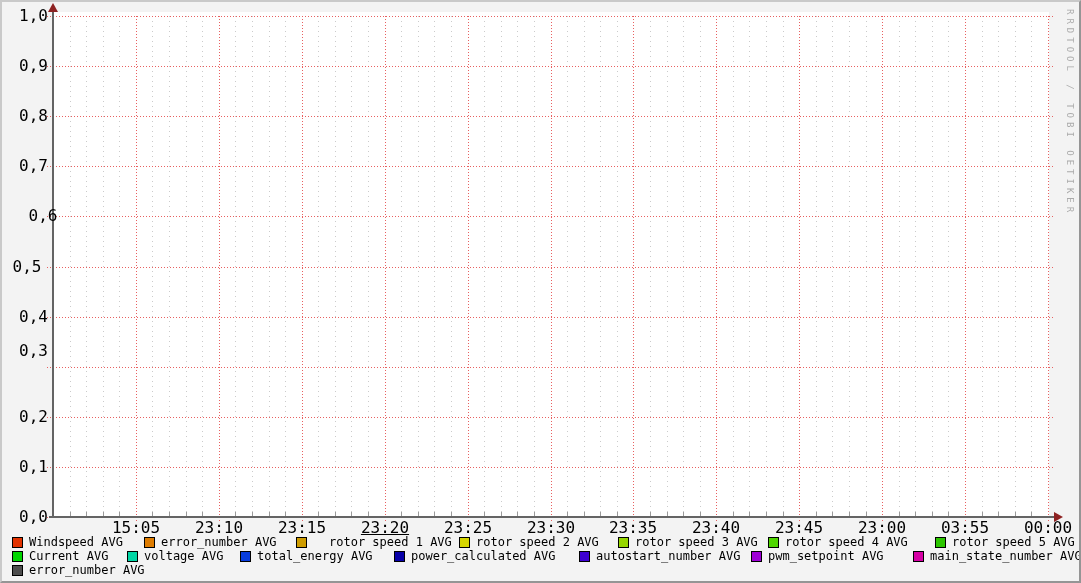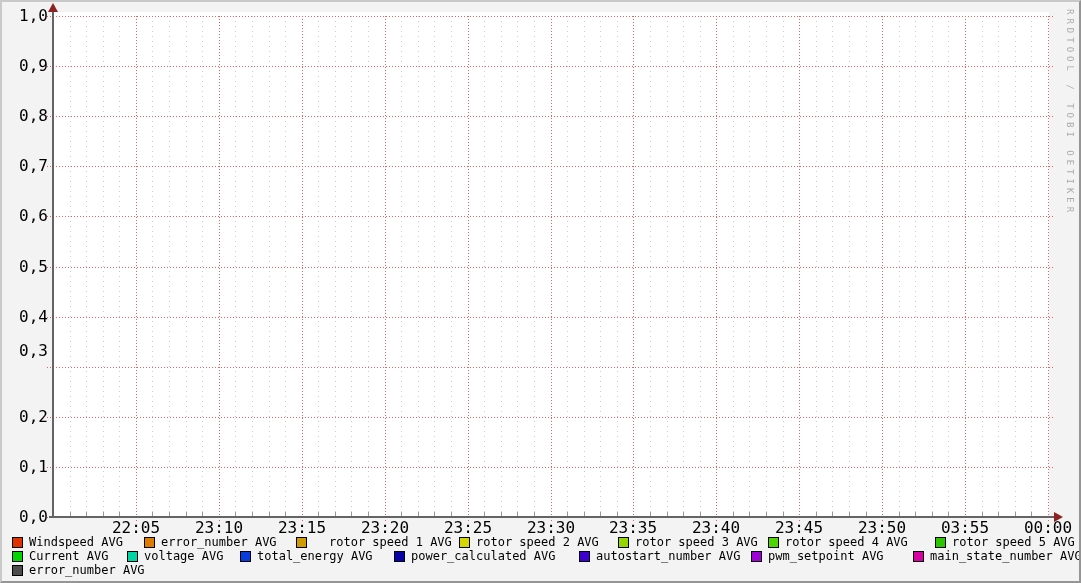--- a/index.html
+++ b/index.html
@@ -146,37 +146,37 @@
     <div class="abs" style="left: 45px; top: 465px; width: 1008px; height: 1px; background: repeating-linear-gradient(90deg, rgb(232, 96, 96) 0px, rgb(232, 96, 96) 1px, transparent 1px, transparent 3px);"></div>
     <div class="abs" style="left: 45px; top: 515px; width: 1008px; height: 1px; background: repeating-linear-gradient(90deg, rgb(232, 96, 96) 0px, rgb(232, 96, 96) 1px, transparent 1px, transparent 3px);"></div>
     <div class="abs" style="left: 50px; top: 9px; width: 2px; height: 507px; background: rgb(100, 100, 100);"></div>
     <div class="abs" style="left: 47px; top: 514px; width: 1010px; height: 2px; background: rgb(100, 100, 100);"></div>
     <div class="abs" style="left: 46px; top: 1px; width: 0px; height: 0px; border-left: 5px solid transparent; border-right: 5px solid transparent; border-bottom: 9px solid rgb(142, 34, 34);"></div>
     <div class="abs" style="left: 1052px; top: 510px; width: 0px; height: 0px; border-top: 5px solid transparent; border-bottom: 5px solid transparent; border-left: 9px solid rgb(142, 34, 34);"></div>
     <div class="tick-label y-label" style="left: 4px; top: 7px; width: 42px;">1,0</div>
     <div class="tick-label y-label" style="left: 4px; top: 57px; width: 42px;">0,9</div>
     <div class="tick-label y-label" style="left: 4px; top: 107px; width: 42px;">0,8</div>
     <div class="tick-label y-label" style="left: 4px; top: 157px; width: 42px;">0,7</div>
-    <div class="tick-label y-label" style="left: 4px; top: 207px; width: 42px;">0,6</div>
-    <div class="tick-label y-label" style="left: 4px; top: 258px; width: 42px;">0,5</div>
+    <div class="tick-label y-label" style="left: 20px; top: 207px; width: 42px; text-align: center;">0,6</div>
+    <div class="tick-label y-label" style="left: 4px; top: 258px; width: 42px; text-align: center;">0,5</div>
     <div class="tick-label y-label" style="left: 4px; top: 308px; width: 42px;">0,4</div>
     <div class="tick-label y-label" style="left: 4px; top: 342px; width: 42px;">0,3</div>
     <div class="tick-label y-label" style="left: 4px; top: 408px; width: 42px;">0,2</div>
     <div class="tick-label y-label" style="left: 4px; top: 458px; width: 42px;">0,1</div>
     <div class="tick-label y-label" style="left: 4px; top: 508px; width: 42px;">0,0</div>
-    <div class="tick-label x-label" style="left: 102px; top: 519px; width: 64px;">22:05</div>
+    <div class="tick-label x-label" style="left: 102px; top: 519px; width: 64px;">15:05</div>
     <div class="tick-label x-label" style="left: 185px; top: 519px; width: 64px;">23:10</div>
     <div class="tick-label x-label" style="left: 268px; top: 519px; width: 64px;">23:15</div>
-    <div class="tick-label x-label" style="left: 351px; top: 519px; width: 64px;">23:20</div>
+    <div class="tick-label x-label" style="left: 351px; top: 519px; width: 64px; text-decoration: underline;">23:20</div>
     <div class="tick-label x-label" style="left: 434px; top: 519px; width: 64px;">23:25</div>
     <div class="tick-label x-label" style="left: 517px; top: 519px; width: 64px;">23:30</div>
     <div class="tick-label x-label" style="left: 599px; top: 519px; width: 64px; text-align: center;">23:35</div>
     <div class="tick-label x-label" style="left: 682px; top: 519px; width: 64px;">23:40</div>
     <div class="tick-label x-label" style="left: 765px; top: 519px; width: 64px;">23:45</div>
-    <div class="tick-label x-label" style="left: 848px; top: 519px; width: 64px;">23:50</div>
+    <div class="tick-label x-label" style="left: 848px; top: 519px; width: 64px;">23:00</div>
     <div class="tick-label x-label" style="left: 931px; top: 519px; width: 64px;">03:55</div>
     <div class="tick-label x-label" style="left: 1014px; top: 519px; width: 64px;">00:00</div>
     <div class="legend-item" style="left: 10px; top: 534px;"><span class="swatch" style="background: rgb(226, 50, 0);"></span><span>Windspeed AVG</span></div>
     <div class="legend-item" style="left: 142px; top: 534px;"><span class="swatch" style="background: rgb(222, 124, 0);"></span><span>error_number AVG</span></div>
     <div class="legend-item" style="left: 294px; top: 534px; gap: 16px;"><span class="swatch" style="background: rgb(206, 156, 0);"></span><span>rotor speed 1 AVG</span></div>
     <div class="legend-item" style="left: 457px; top: 534px;"><span class="swatch" style="background: rgb(214, 214, 0);"></span><span>rotor speed 2 AVG</span></div>
     <div class="legend-item" style="left: 616px; top: 534px;"><span class="swatch" style="background: rgb(150, 214, 0);"></span><span>rotor speed 3 AVG</span></div>
     <div class="legend-item" style="left: 766px; top: 534px;"><span class="swatch" style="background: rgb(79, 214, 0);"></span><span>rotor speed 4 AVG</span></div>
     <div class="legend-item" style="left: 933px; top: 534px;"><span class="swatch" style="background: rgb(44, 198, 0);"></span><span>rotor speed 5 AVG</span></div>
     <div class="legend-item" style="left: 10px; top: 548px;"><span class="swatch" style="background: rgb(0, 214, 0);"></span><span>Current AVG</span></div>

